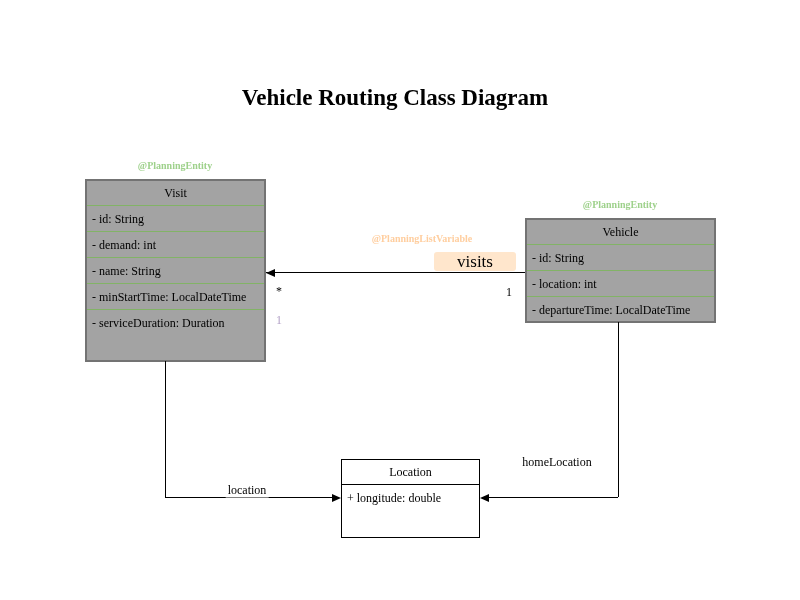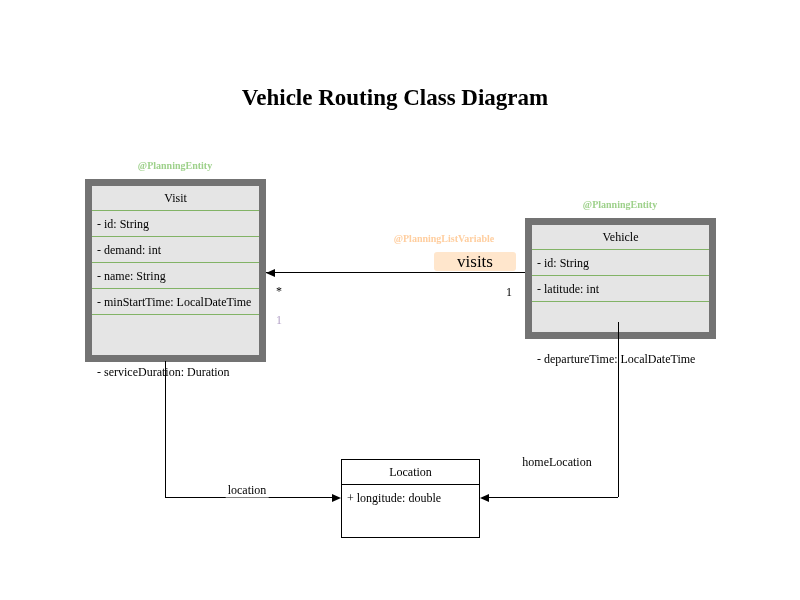--- a/index.html
+++ b/index.html
@@ -11,29 +11,29 @@
     position:absolute; left:395px; top:85px; transform:translateX(-50%);
     font-size:23px; font-weight:bold; white-space:nowrap;
   }
   .annotation {
     position:absolute; transform:translate(-50%,-50%);
     font-size:10px; font-weight:bold; white-space:nowrap;
   }
   .annotation.green { color:#9ed18b; }
   .annotation.orange { color:#ffce9f; }
   .uml-class { position:absolute; box-sizing:border-box; font-size:12px; }
-  .uml-class.entity { background:#e5e5e5; border:7px solid #737373; }
+  .uml-class.entity { background:#a3a3a3; border:2px solid #737373; }
   .uml-class.plain  { background:#ffffff; border:1px solid #000000; }
   .uml-header { height:25px; line-height:25px; text-align:center; box-sizing:border-box; }
   .entity .uml-header { border-bottom:1px solid #82b366; }
   .plain  .uml-header { border-bottom:1px solid #000000; }
   .uml-row { height:26px; line-height:26px; padding-left:5px; box-sizing:border-box;
              white-space:nowrap; overflow:hidden; }
   .entity .uml-row { border-bottom:1px solid #82b366; }
-  .entity .uml-row:last-child { border-bottom:none;margin-top:44px; }
+  .entity .uml-row:last-child { border-bottom:none; }
   .edge { position:absolute; background:#000000; }
   .arrow { position:absolute; width:0; height:0; }
   .arrow.left  { border-top:4px solid transparent; border-bottom:4px solid transparent;
                  border-right:9px solid #000000; }
   .arrow.right { border-top:4px solid transparent; border-bottom:4px solid transparent;
                  border-left:9px solid #000000; }
   .edge-label {
     position:absolute; transform:translate(-50%,-50%);
     font-size:12px; background:#ffffff; padding:0 2px; white-space:nowrap;
   }
@@ -56,35 +56,35 @@
   <div class="uml-class entity" style="left:85px; top:179px; width:181px; height:183px;">
     <div class="uml-header">Visit</div>
     <div class="uml-row">- id: String</div>
     <div class="uml-row">- demand: int</div>
     <div class="uml-row">- name: String</div>
     <div class="uml-row">- minStartTime: LocalDateTime</div>
     <div class="uml-row">- serviceDuration: Duration</div>
   </div>
 
   <div class="annotation green" style="left:620px; top:204px;">@PlanningEntity</div>
-  <div class="uml-class entity" style="left:525px; top:218px; width:191px; height:121px;">
+  <div class="uml-class entity" style="left:525px; top:218px; width:191px; height:105px;">
     <div class="uml-header">Vehicle</div>
     <div class="uml-row">- id: String</div>
-    <div class="uml-row">- latitude: int</div>
+    <div class="uml-row">- location: int</div>
     <div class="uml-row">- departureTime: LocalDateTime</div>
   </div>
 
   <div class="uml-class plain" style="left:341px; top:459px; width:139px; height:79px;">
     <div class="uml-header">Location</div>
     <div class="uml-row">+ longitude: double</div>
   </div>
 
   <div class="edge" style="left:266px; top:272px; width:259px; height:1px;"></div>
   <div class="arrow left" style="left:266px; top:269px;"></div>
-  <div class="annotation orange" style="left:444px; top:238px;text-align:center;">@PlanningListVariable</div>
+  <div class="annotation orange" style="left:422px; top:238px;text-align:center;">@PlanningListVariable</div>
   <div class="visits-label">visits</div>
   <div class="mult" style="left:276px; top:284px;">*</div>
   <div class="mult" style="left:506px; top:285px;">1</div>
   <div class="mult purple" style="left:276px; top:313px;">1</div>
 
   <div class="edge" style="left:165px; top:361px; width:1px; height:136px;"></div>
   <div class="edge" style="left:165px; top:497px; width:168px; height:1px;"></div>
   <div class="arrow right" style="left:332px; top:494px;"></div>
   <div class="edge-label" style="left:247px; top:490px;">location</div>
 

